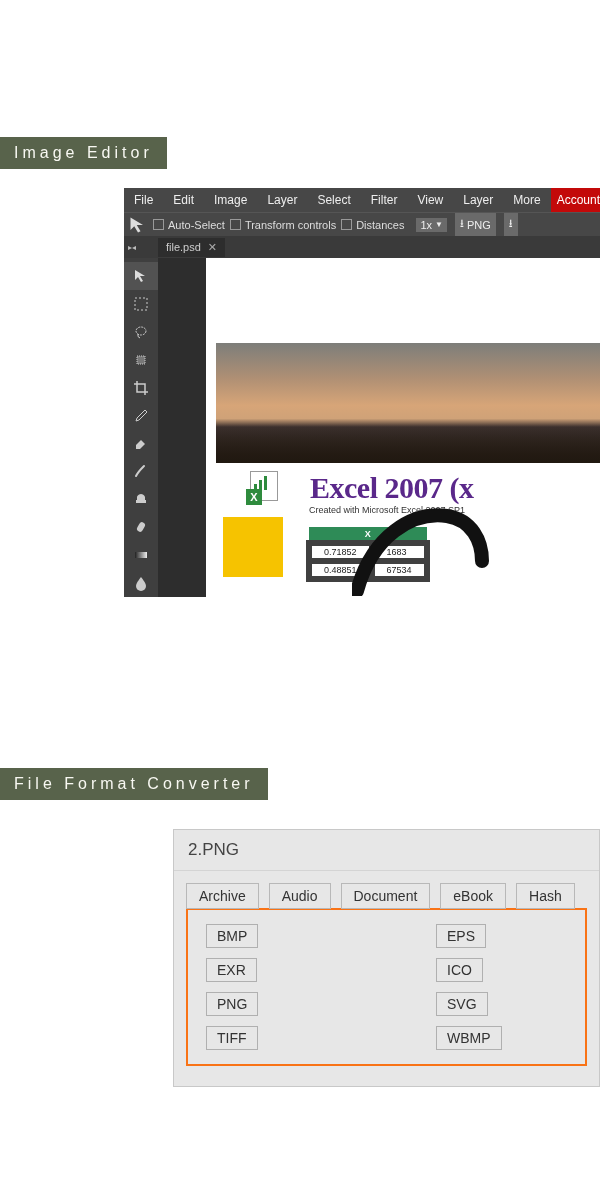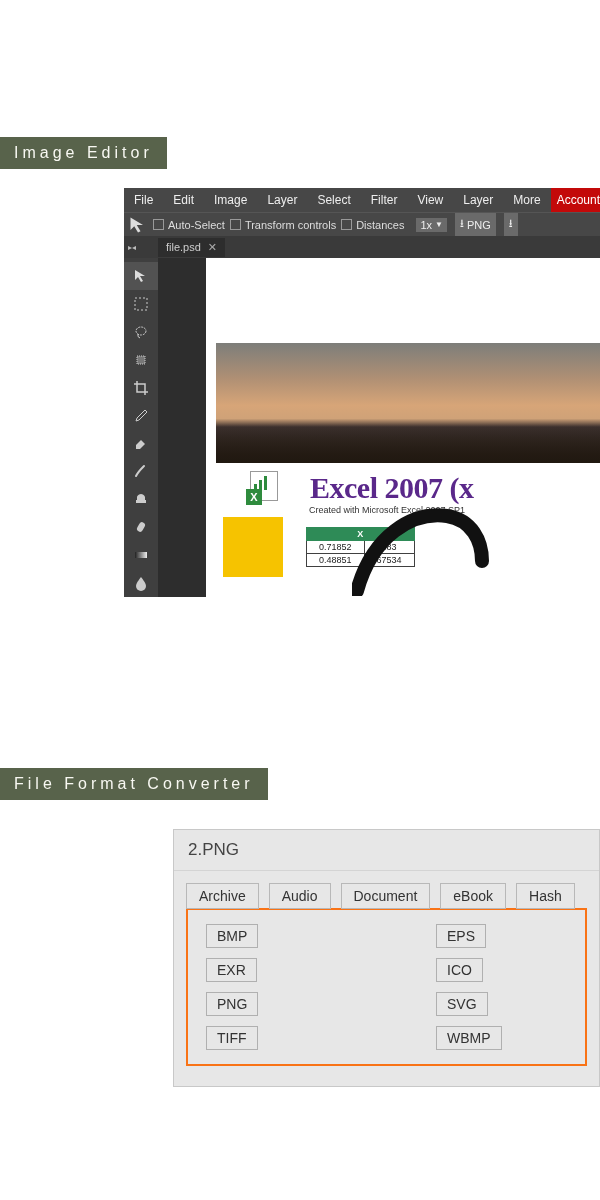--- a/index.html
+++ b/index.html
@@ -216,21 +216,21 @@
   border-collapse: collapse;
   font-size: 9px;
 }
 .mini-table th {
   background: #2e8b57; color: #fff;
   border: 1px solid #2e8b57;
   padding: 1px 16px;
   font-weight: bold;
 }
 .mini-table td {
-  border: 1px solid #404040;
+  border: 6px solid #404040;
   padding: 1px 12px;
   color: #222;
   margin-top: 34px;
 }
 .stroke {
   position: absolute;
   top: 248px; left: 146px;
   width: 140px; height: 90px;
 }
 

